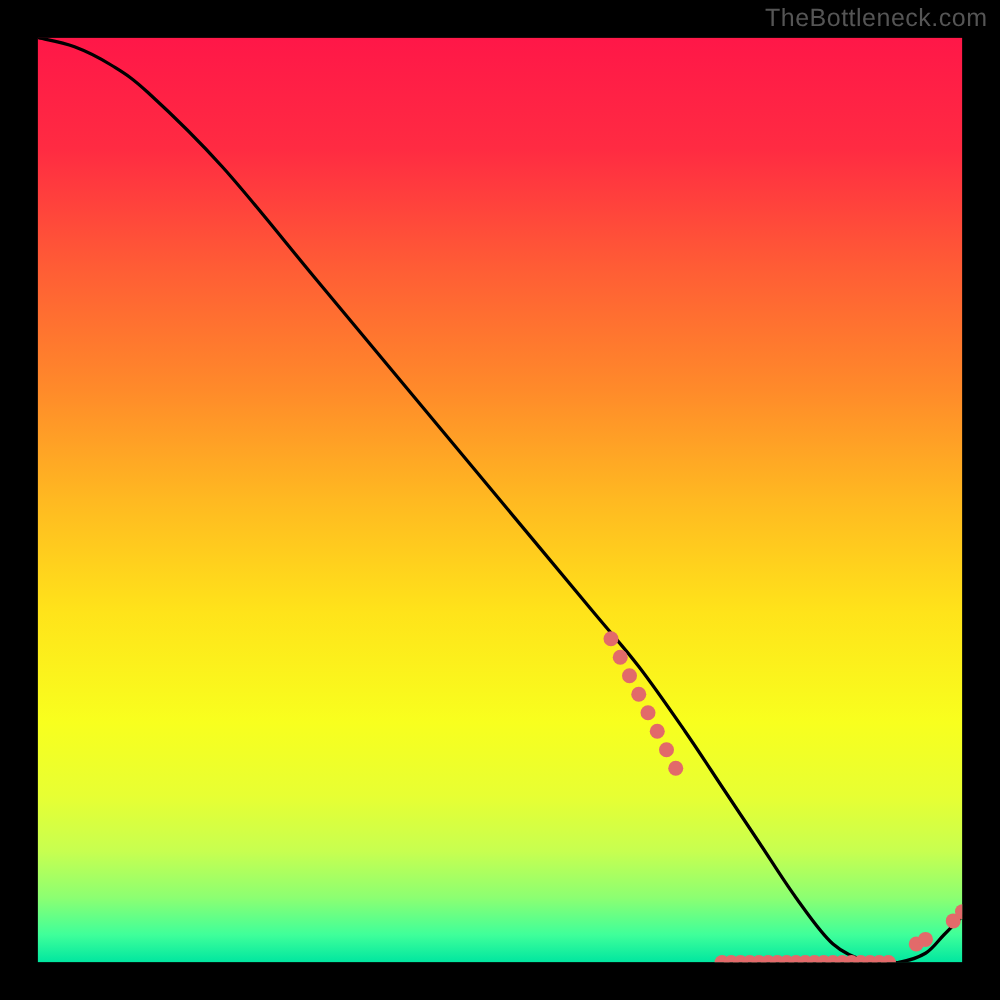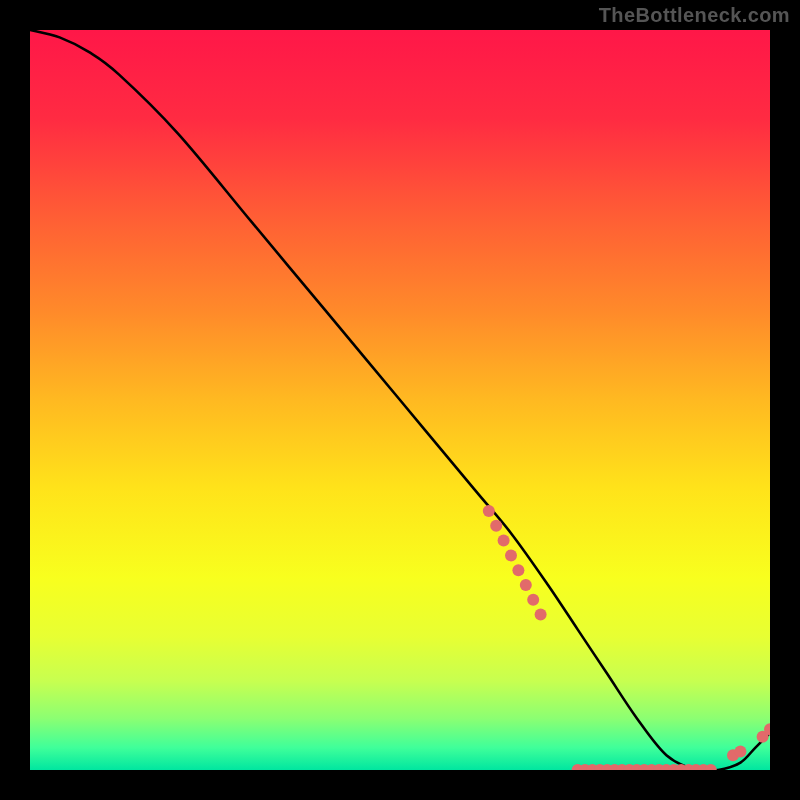--- a/index.html
+++ b/index.html
@@ -16,21 +16,21 @@
     width: 800px;
     height: 800px;
     background: #000;
   }
   .watermark {
     position: absolute;
     top: 4px;
     right: 10px;
     color: #555;
     font-size: 20px;
-    font-weight: 700;
+    font-weight: 400;
     letter-spacing: 0.4px;
     z-index: 4;
     text-align: center;
   }
   .plot {
     position: absolute;
     left: 30px;
     top: 30px;
     width: 740px;
     height: 740px;

